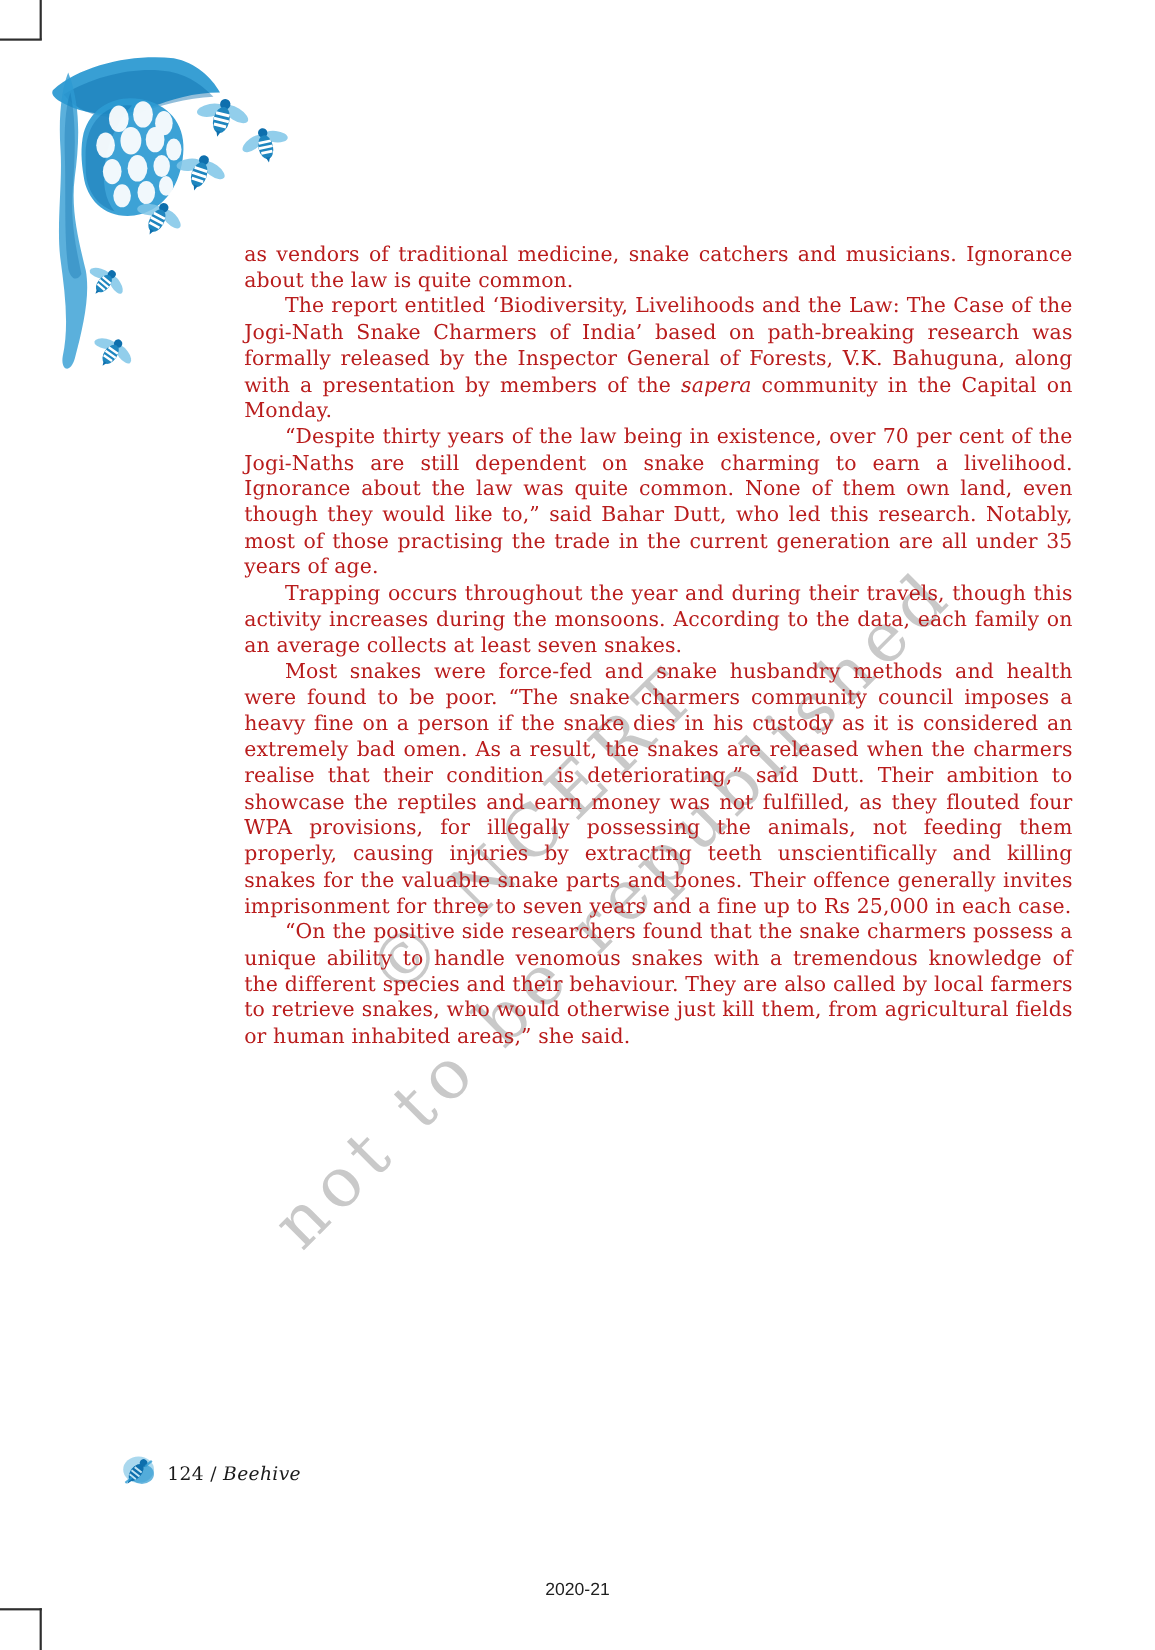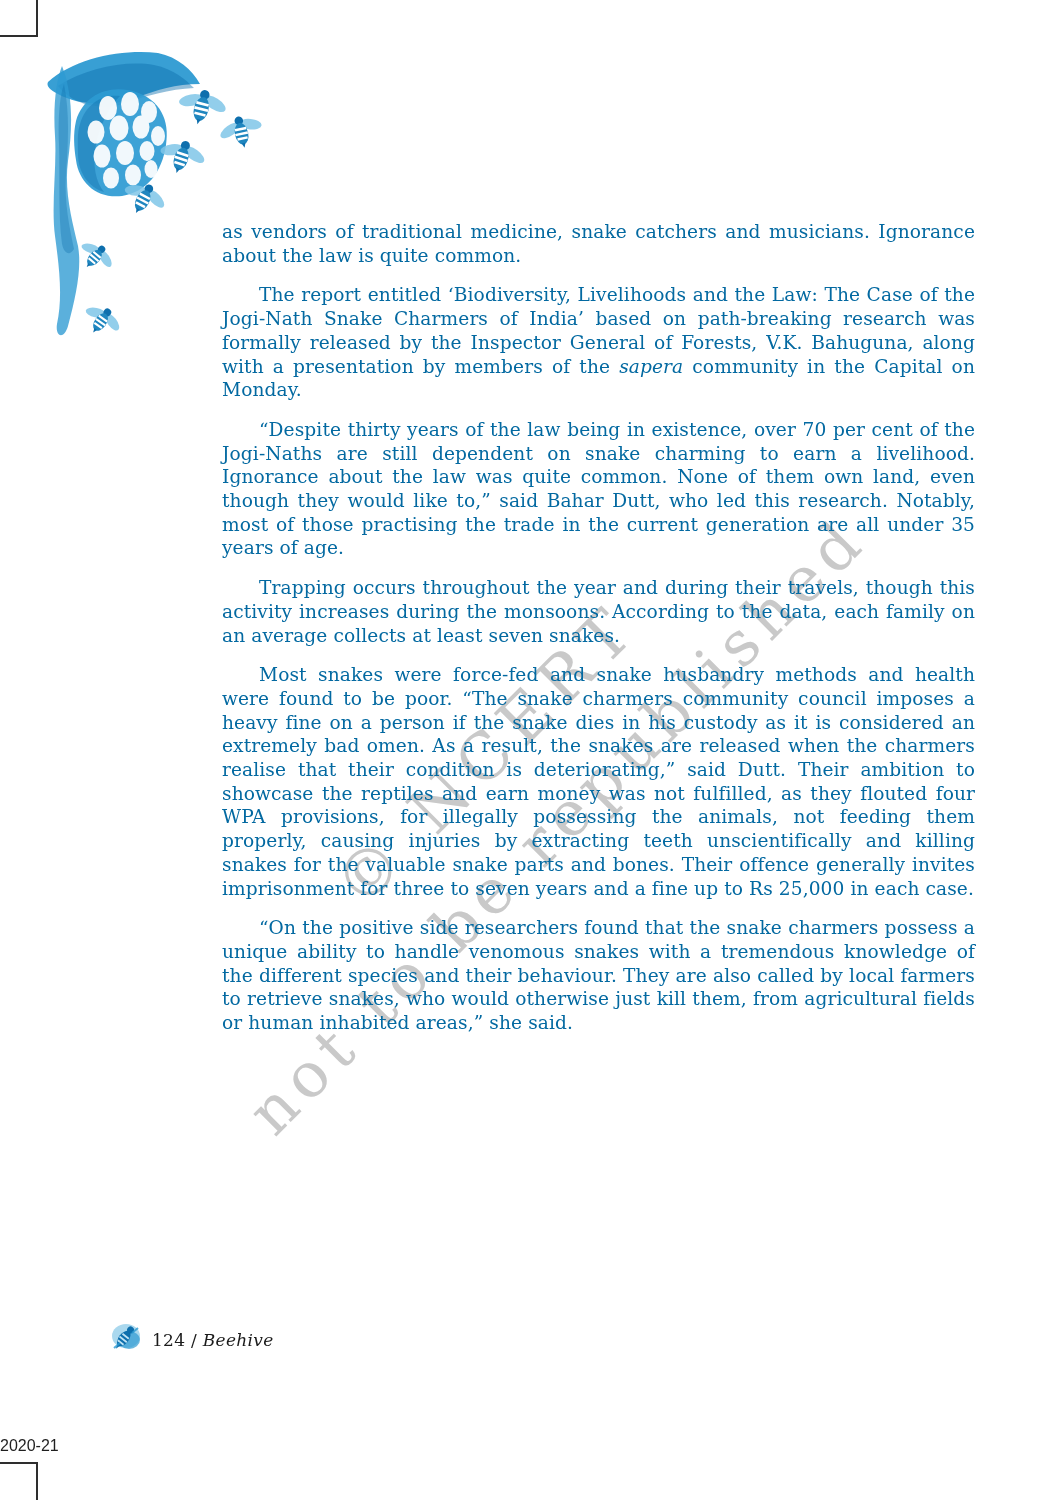--- a/index.html
+++ b/index.html
@@ -25,34 +25,34 @@
     transform:rotate(-45deg);
     color:#c9c9c9; z-index:0; pointer-events:none;
   }
   .watermark .wm1 { font-size:64px; letter-spacing:10px; white-space:nowrap; }
   .watermark .wm2 { font-size:62px; letter-spacing:8px; margin-top:26px; white-space:nowrap; }
 
   
   .article {
     position:absolute; left:222px; top:220px; width:753px; z-index:1;
     font-size:18.6px; line-height:23.7px; text-align:justify;
-    color:#0369a1; letter-spacing:0.1px;
+    color:#b91c1c; letter-spacing:0.1px;
   }
   .article p { margin:0; }
-  .article p.indent { text-indent:37px;margin-top:16px; }
+  .article p.indent { text-indent:37px; }
   .italic { font-style:italic; }
 
   
   .footer-icon { position:absolute; left:104px; top:1316px; z-index:1; }
   .footer-text {
     position:absolute; left:152px; top:1330px; z-index:1;
     font-size:17px; color:#1b1b1b; letter-spacing:0.3px;
   }
   .edition {
-    position:absolute; left:0; top:1437px; width:1050px; z-index:1;
+    position:absolute; left:0; top:1437px; width:1050px; text-align:center; z-index:1;
     font-family:"Liberation Sans", sans-serif; font-size:16px; color:#1f1f1f;
   }
 </style>
 </head>
 <body>
 
 <div class="page">
 
   <div>
     <div class="mark crop-tl-v"></div>

